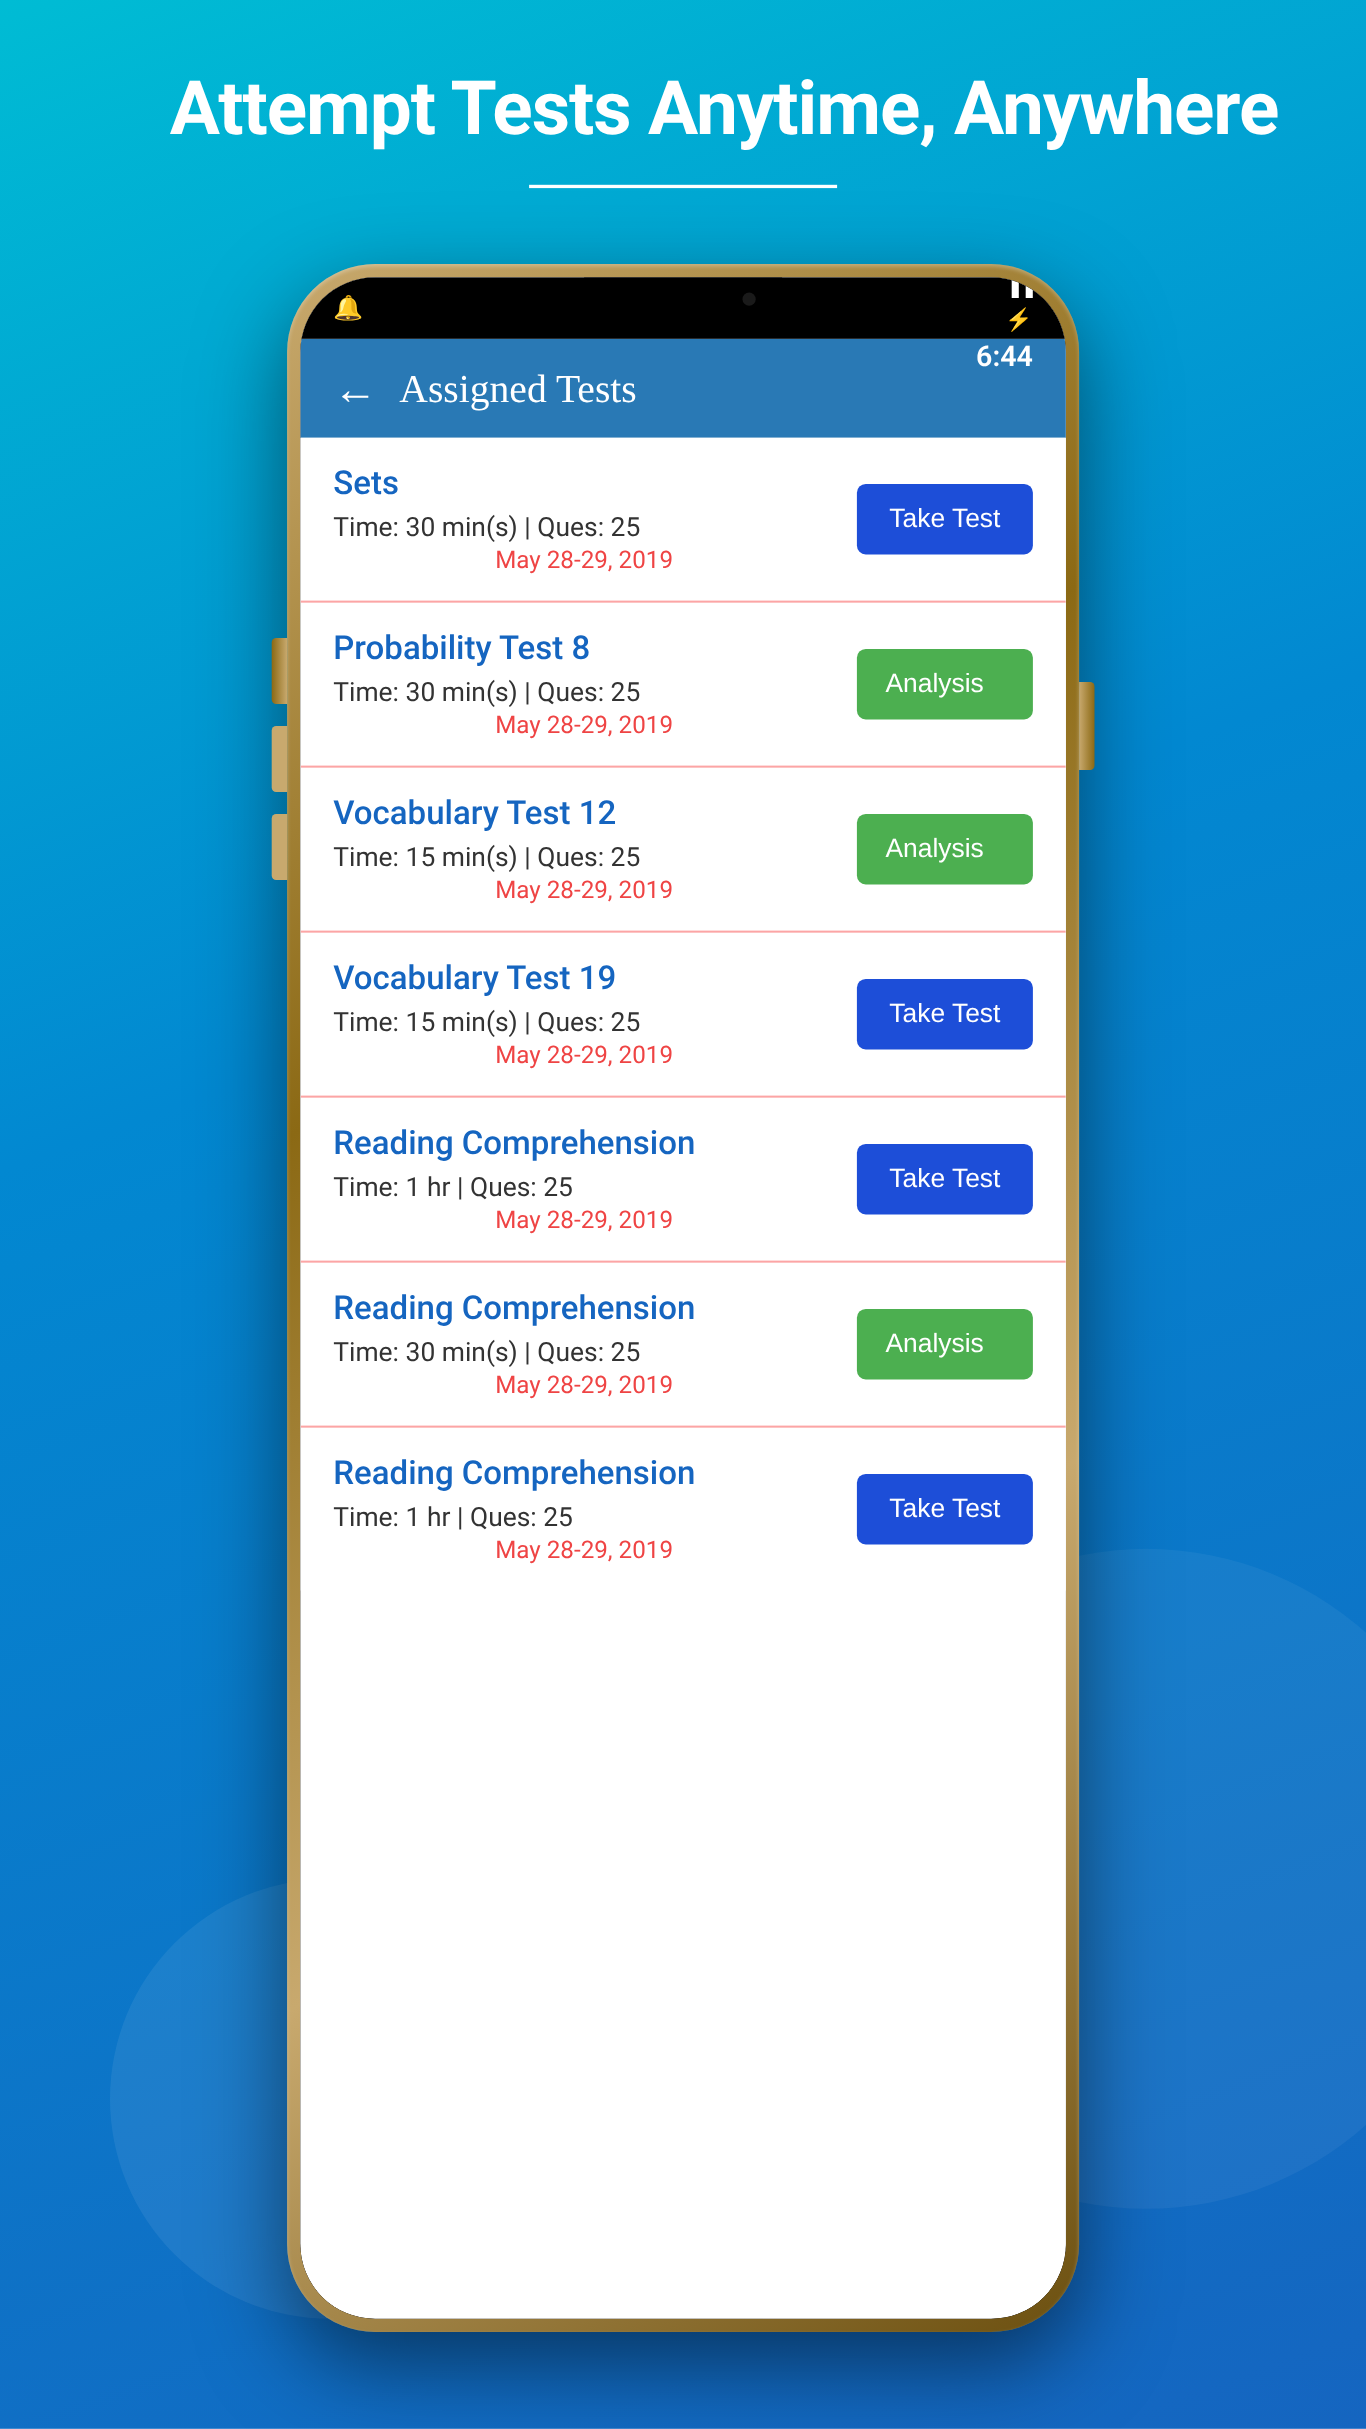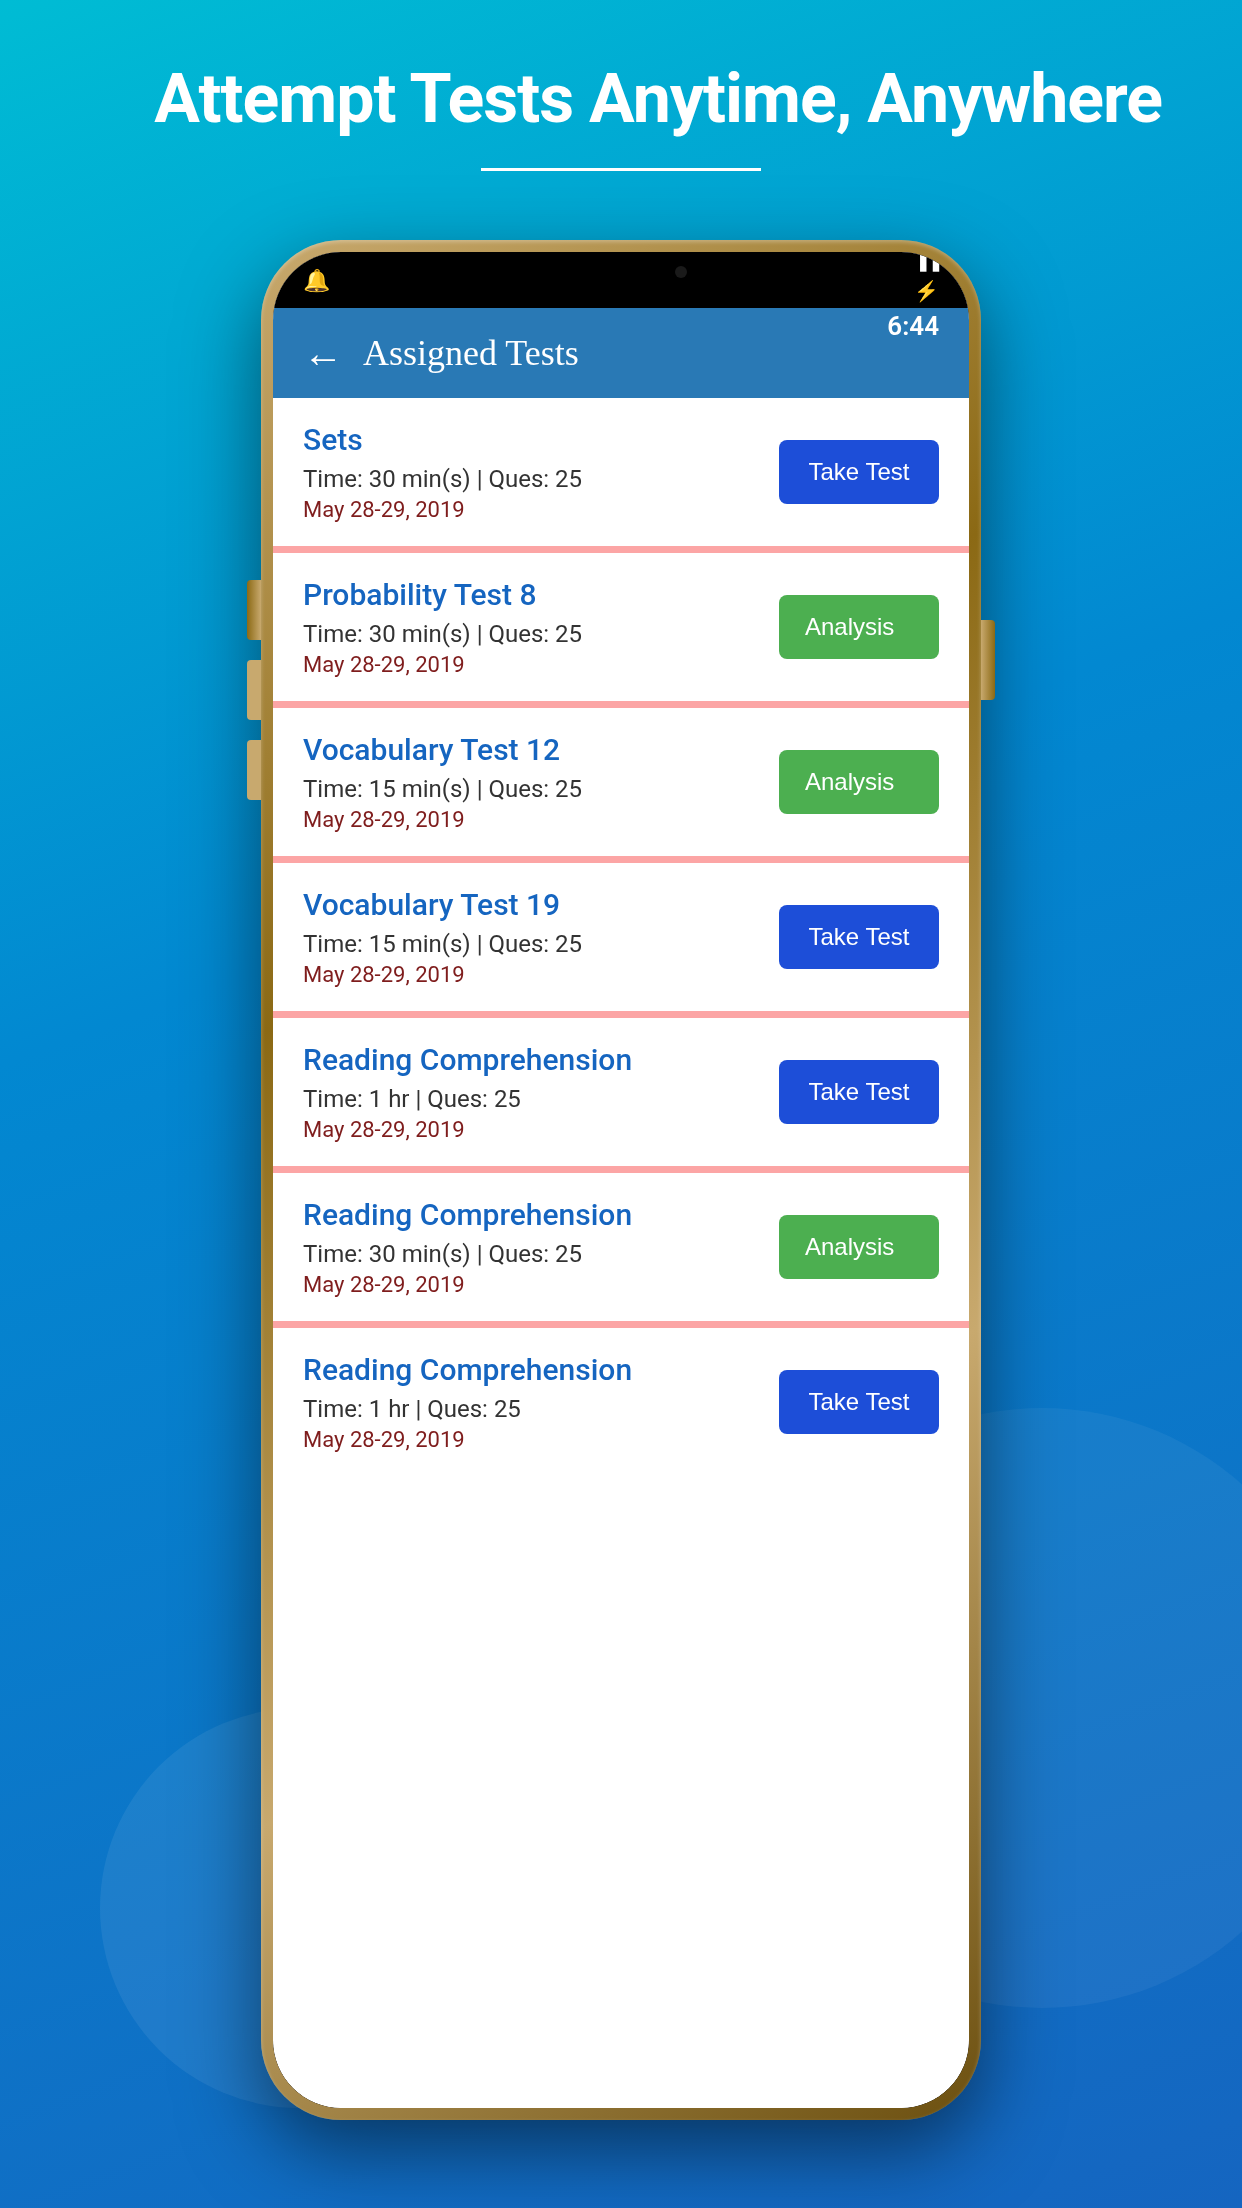--- a/index.html
+++ b/index.html
@@ -224,21 +224,21 @@
       overflow-y: auto;
       border-radius: 0 0 68px 68px;
     }
 
     
     .test-item {
       display: flex;
       align-items: center;
       justify-content: space-between;
       padding: 24px 30px;
-      border-bottom: 7px solid #fca5a5;
+      border-bottom: 2px solid #fca5a5;
       background: white;
     }
 
     .test-item:last-child {
       border-bottom: none;
     }
 
     .test-info {
       flex: 1;
       padding-right: 20px;
@@ -251,22 +251,23 @@
       margin-bottom: 8px;
     }
 
     .test-details {
       color: #333;
       font-size: 24px;
       margin-bottom: 4px;
     }
 
     .test-date {
-      color: #7f1d1d;
+      color: #ef4444;
       font-size: 22px;
+      text-align: center;
     }
 
     .btn-take-test {
       background: #1d4ed8;
       color: white;
       border: none;
       border-radius: 8px;
       padding: 18px 26px;
       font-size: 24px;
       font-weight: 500;

